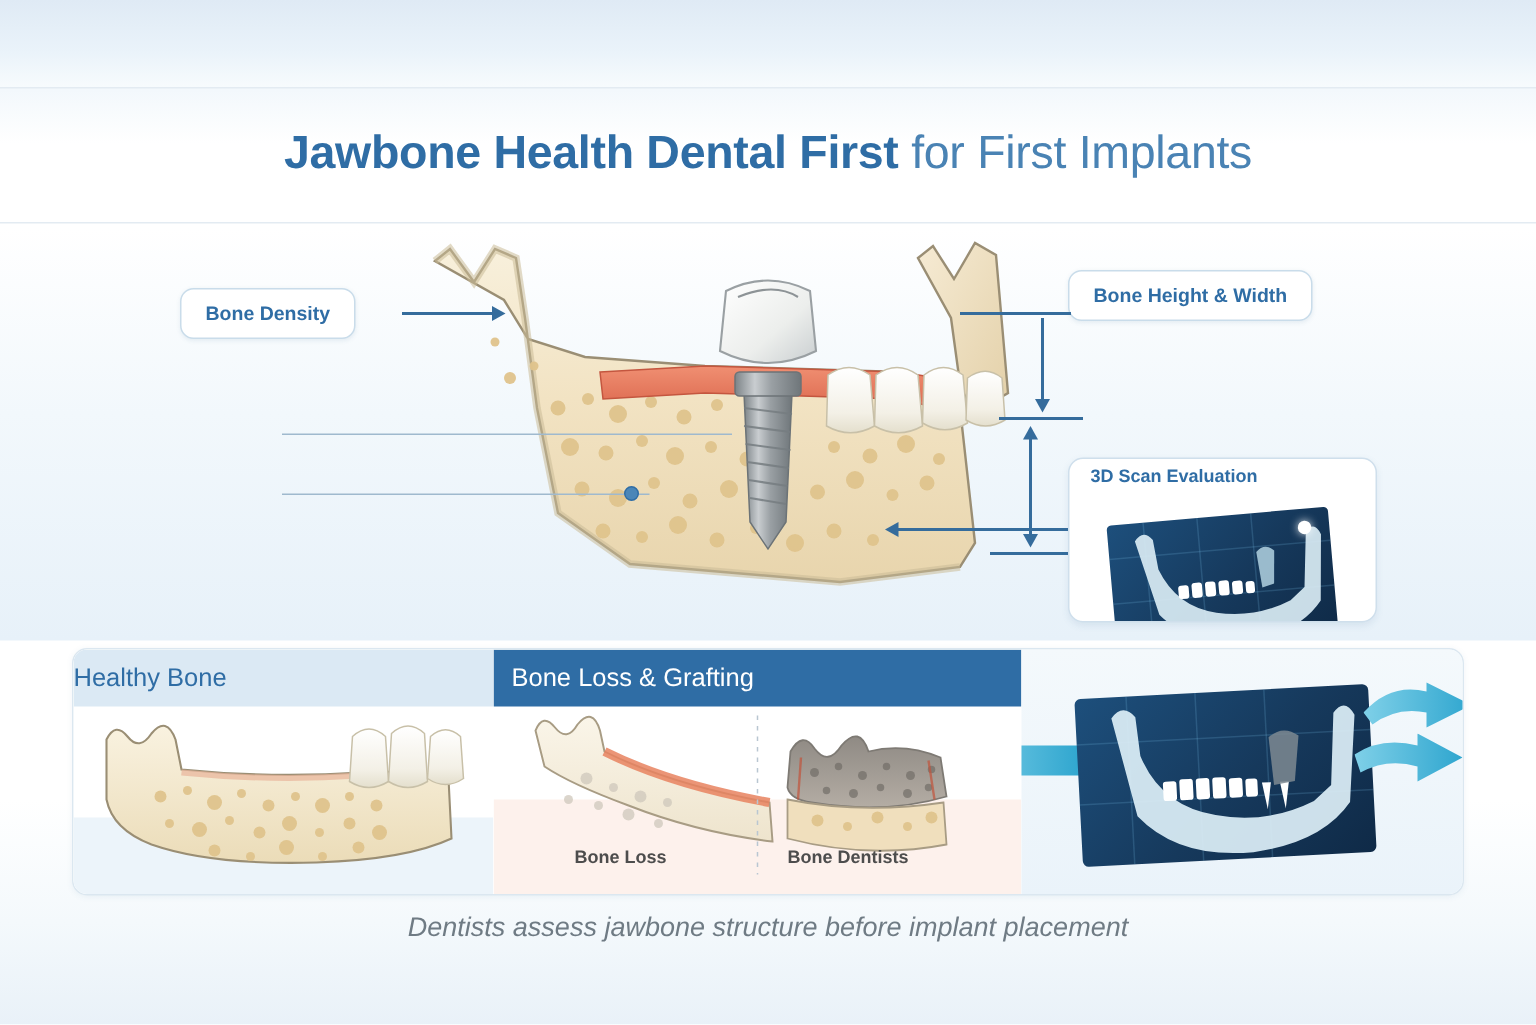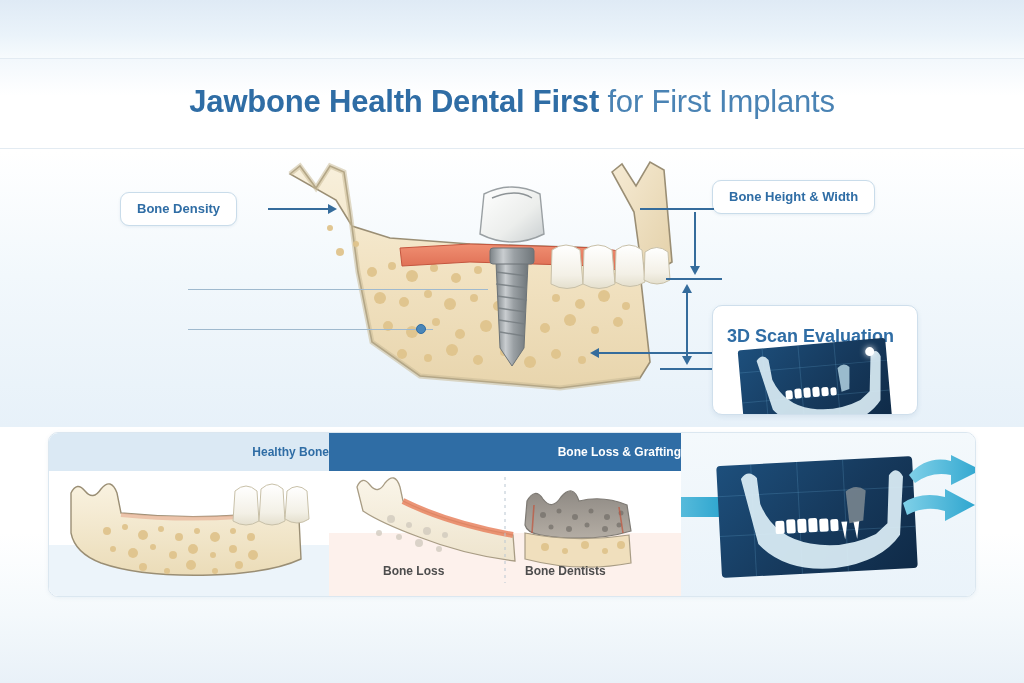--- a/index.html
+++ b/index.html
@@ -115,23 +115,22 @@
     position: absolute; left: 712px; top: 305px;
     width: 206px; height: 110px;
     background: #ffffff;
     border: 1px solid #cfdfec;
     border-radius: 10px;
     box-shadow: 0 2px 5px rgba(60,110,150,0.10);
     overflow: hidden;
   }
   .scan-card .scan-title {
     position: absolute; left: 14px; top: 4px;
-    font-size: 18px; font-weight: bold; color: #2f6da5;
+    font-size: 12px; font-weight: bold; color: #2f6da5;
     white-space: nowrap;
-    margin-top: 16px;
   }
   .conn.c-scan { left: 598px; top: 352px; width: 116px; }
   .ah-scan { left: 590px; top: 348px; }
 
   
   .xray {
     position: absolute;
     background: linear-gradient(135deg, #1d4f7c 0%, #16395c 55%, #0f2a47 100%);
     overflow: hidden;
   }
@@ -163,25 +162,25 @@
   .col {
     position: absolute; top: 0; height: 165px; overflow: hidden;
   }
   .col-healthy  { left: 0px;   width: 280px; background: #ffffff; }
   .col-loss     { left: 280px; width: 352px; background: #ffffff; }
   .col-xray     { left: 632px; width: 296px;
                   background: linear-gradient(180deg,#f4f9fc 0%,#eaf3fa 100%); }
 
   .col-head {
     position: absolute; left: 0; top: 0; width: 100%; height: 38px;
-    font-size: 12px; font-weight: bold; line-height: 38px; text-align: right;
+    font-size: 17px; font-weight: normal; line-height: 38px; text-align: left;
     white-space: nowrap;
   }
   .head-healthy { background: #dbe9f4; color: #2f6da5; }
-  .head-loss    { background: #2f6da5; color: #ffffff; }
+  .head-loss    { background: #2f6da5; color: #ffffff; padding-left: 12px; }
 
   .sub-label {
     position: absolute; font-size: 12px; font-weight: bold;
     color: #4d4d4d; white-space: nowrap;
   }
 
   
   .teal-arrow { position: absolute; }
 
   
@@ -530,14 +529,15 @@
           </linearGradient>
         </defs>
         <path d="M0,22 q18,-20 42,-14 L42,2 L72,17 L42,32 L42,22 Q22,18 6,30 Z" fill="url(#tealR1)"></path>
       </svg>
       <svg class="teal-arrow" style="left:222px; top:56px;" width="74" height="34" viewBox="0 0 74 34">
         <path d="M0,14 q18,-12 42,-6 L42,0 L72,16 L42,32 L42,22 Q22,16 4,26 Z" fill="url(#tealR1)"></path>
       </svg>
     </div>
   </div>
 
+  <div class="caption">Dentists assess jawbone structure before implant placement</div>
 
 </div>
 
 </body></html>

